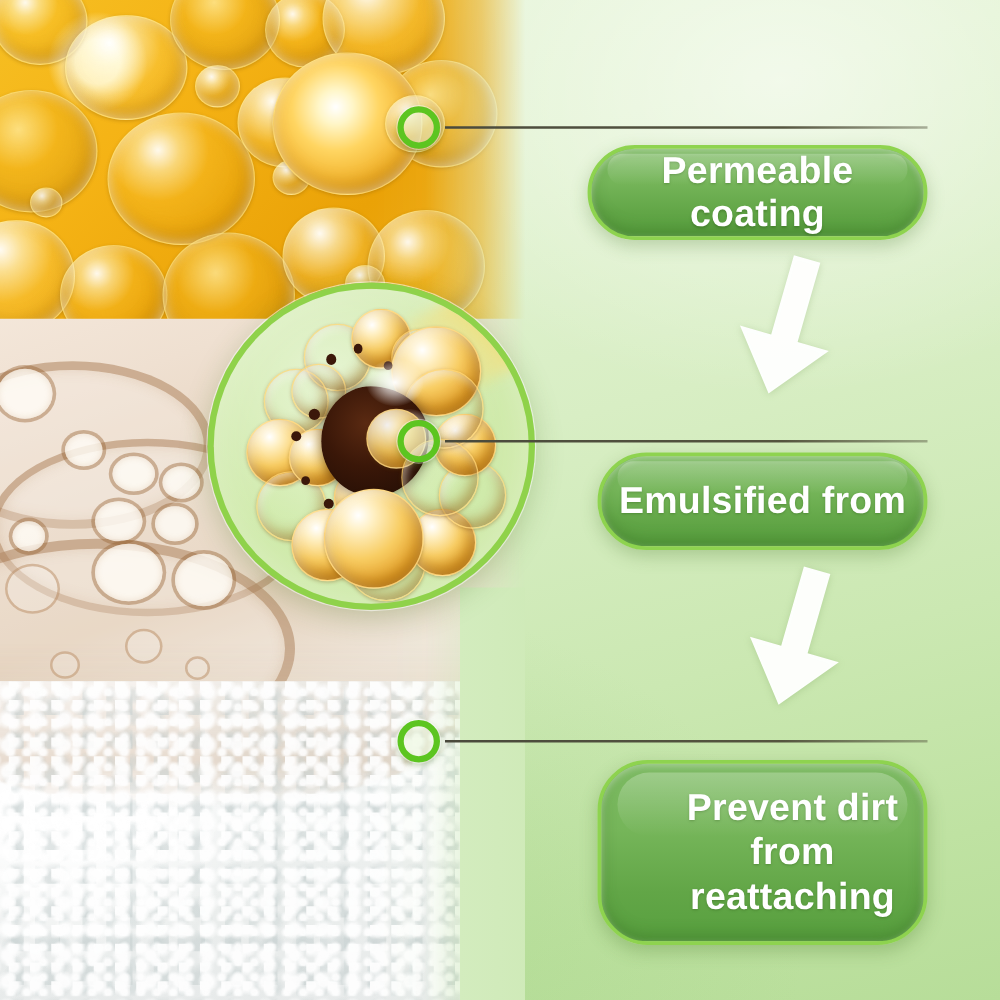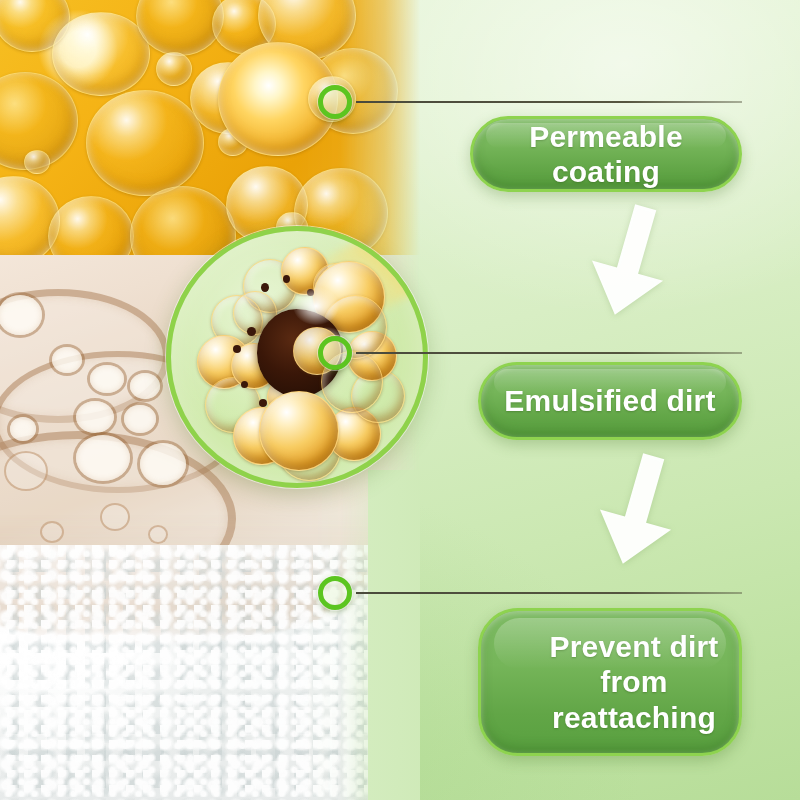--- a/index.html
+++ b/index.html
@@ -399,21 +399,21 @@
   <div class="node" style="left:318px; top:85px;"></div>
 
   <div class="conn-line" style="left:356px; top:352px; width:386px;"></div>
   <div class="node" style="left:318px; top:336px;"></div>
 
   <div class="conn-line" style="left:356px; top:592px; width:386px;"></div>
   <div class="node" style="left:318px; top:576px;"></div>
 
   <div class="pill" id="pill-1">Permeable coating</div>
 
-  <div class="pill" id="pill-2">Emulsified dirt</div>
+  <div class="pill" id="pill-2">Emulsified from</div>
 
   <div class="pill" id="pill-3">
     <div>
       <div>Prevent dirt</div>
       <div>from reattaching</div>
     </div>
   </div>
 
   <svg class="arrow" id="arrow-1" width="110" height="118" viewBox="0 0 110 118">
     <g transform="rotate(16 55 59)">

